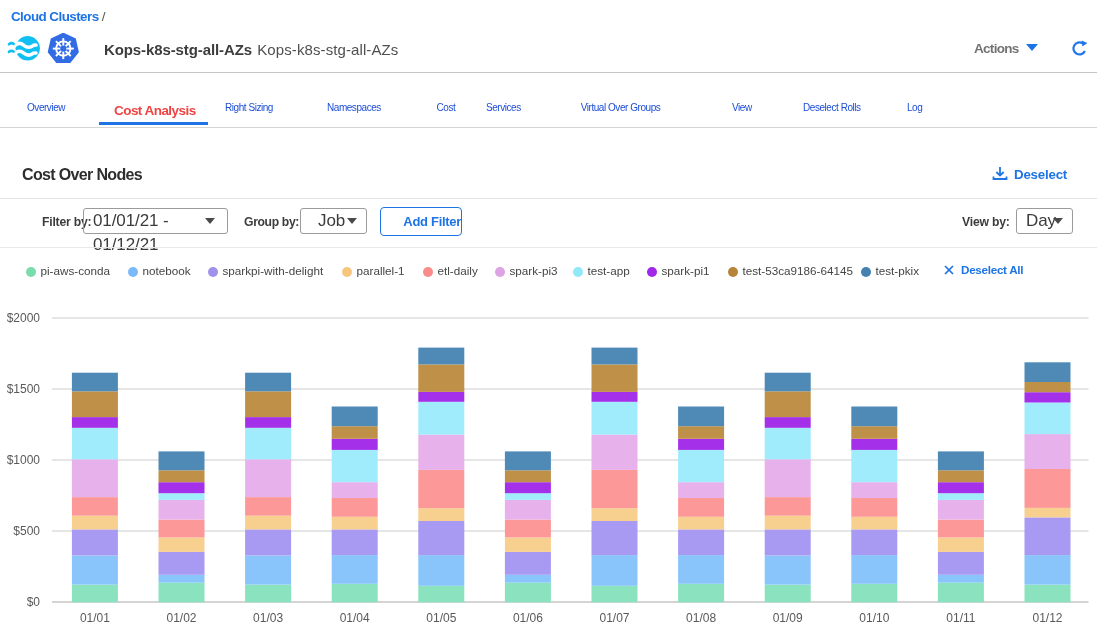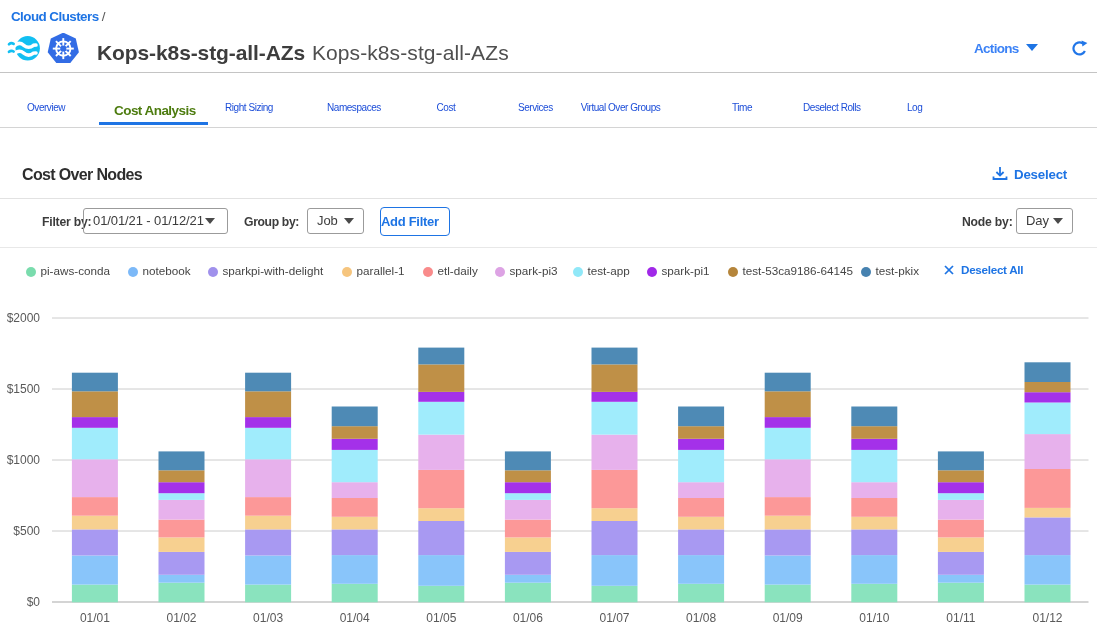--- a/index.html
+++ b/index.html
@@ -1,26 +1,26 @@
 <!DOCTYPE html>
 <html><head>
 <meta charset="utf-8">
 <style>
 * { margin:0; padding:0; box-sizing:border-box; }
 html,body { width:1097px; height:634px; background:#fff;
   font-family:"Liberation Sans", sans-serif; overflow:hidden; position:relative; }
 .abs { position:absolute; }
 .hline { position:absolute; left:0; width:1097px; height:1px; }
 .tab { position:absolute; top:102px; font-size:10px; color:#1d4ed8; white-space:nowrap; letter-spacing:-0.45px; }
-.tab.active { color:#4d7c0f; font-weight:700; font-size:13.5px; letter-spacing:-0.55px; top:103px; }
+.tab.active { color:#ef4444; font-weight:700; font-size:13.5px; letter-spacing:-0.55px; top:103px; }
 .litem { position:absolute; top:264px; font-size:11.7px; color:#454545; white-space:nowrap; }
 .dot { display:inline-block; width:10px; height:10px; border-radius:50%; margin-right:5px;
   vertical-align:-1.5px; }
 .ddbox { position:absolute; border:1px solid #9b9b9b; border-radius:3px; height:26px; top:208px;
-  font-size:13px; color:#3c3c3c; line-height:24px; letter-spacing:-0.1px; }
+  font-size:17px; color:#3c3c3c; line-height:24px; letter-spacing:-0.1px; }
 .caret { display:inline-block; width:0; height:0; border-left:5px solid transparent;
   border-right:5px solid transparent; border-top:6px solid #4a4a4a; vertical-align:1px; }
 .flabel { position:absolute; top:215px; font-size:12.2px; font-weight:700; color:#3c3c3c; letter-spacing:-0.2px; }
 </style>
 </head>
 <body>
 
 <div class="abs" style="left:11px; top:9px; font-size:13.4px; letter-spacing:-0.55px;">
   <span style="color:#1e74e4; font-weight:700;">Cloud Clusters</span>
   <span style="color:#555; letter-spacing:0;"> /</span>
@@ -51,42 +51,42 @@
       <line x1="3" y1="0" x2="10.5" y2="0"></line>
       <line x1="-7.4" y1="-7.4" x2="-2.2" y2="-2.2"></line>
       <line x1="2.2" y1="2.2" x2="7.4" y2="7.4"></line>
       <line x1="-7.4" y1="7.4" x2="-2.2" y2="2.2"></line>
       <line x1="2.2" y1="-2.2" x2="7.4" y2="-7.4"></line>
     </g>
     <rect x="-2.4" y="-2.4" width="4.8" height="4.8" fill="#326ce5"></rect>
   </g>
 </svg>
 
-<div class="abs" style="left:97px; top:41px; font-size:21px; white-space:nowrap;">
+<div class="abs" style="left:104px; top:41px; font-size:15px; white-space:nowrap;">
   <span style="font-weight:700; color:#3d3d3d; letter-spacing:-0.1px;">Kops-k8s-stg-all-AZs</span>
   <span style="color:#4f4f4f; letter-spacing:0.1px; margin-left:1px;">Kops-k8s-stg-all-AZs</span>
 </div>
 
-<div class="abs" style="left:974px; top:41px; font-size:13.5px; font-weight:700; color:#3b82f6; letter-spacing:-0.7px;">Actions</div>
+<div class="abs" style="left:974px; top:41px; font-size:13.5px; font-weight:700; color:#737373; letter-spacing:-0.7px;">Actions</div>
 <span class="abs" style="left:1026px; top:44px; width:0; height:0; border-left:6px solid transparent; border-right:6px solid transparent; border-top:7px solid #1e74e4;"></span>
 <svg class="abs" style="left:1072px; top:40px;" width="16" height="16" viewBox="0 0 16 16">
   <path d="M12.9 11.0 A6 6 0 1 1 10.6 3.3" fill="none" stroke="#2176e8" stroke-width="2.2"></path>
   <polygon points="9.6,0.6 15.4,2.9 10.4,6.6" fill="#2176e8"></polygon>
 </svg>
 
 <div class="hline" style="top:72px; background:#c4c4c4;"></div>
 
 <span class="tab" style="left:27px">Overview</span>
 <span class="tab active" style="left:114px">Cost Analysis</span>
 <span class="tab" style="left:225px">Right Sizing</span>
 <span class="tab" style="left:327px">Namespaces</span>
 <span class="tab" style="left:436.6px">Cost</span>
-<span class="tab" style="left:518px">Services</span>
+<span class="tab" style="left:486px">Services</span>
 <span class="tab" style="left:580.7px">Virtual Over Groups</span>
-<span class="tab" style="left:732px">Time</span>
+<span class="tab" style="left:732px">View</span>
 <span class="tab" style="left:803px">Deselect Rolls</span>
 <span class="tab" style="left:907px">Log</span>
 <div class="abs" style="left:99px; top:122px; width:109px; height:3px; background:#1e74e4;"></div>
 <div class="hline" style="top:127px; background:#d4d4d4;"></div>
 
 <div class="abs" style="left:22px; top:166px; font-size:16px; font-weight:700; color:#2e2e2e; letter-spacing:-0.65px;">Cost Over Nodes</div>
 <svg class="abs" style="left:992px; top:166px;" width="16" height="15" viewBox="0 0 16 15">
   <g stroke="#1e74e4" stroke-width="1.8" fill="none">
     <line x1="8" y1="1" x2="8" y2="9"></line>
     <polyline points="4.4,6 8,9.6 11.6,6" fill="none"></polyline>
@@ -94,25 +94,25 @@
   </g>
 </svg>
 <div class="abs" style="left:1014px; top:167px; font-size:13.3px; font-weight:700; color:#1e74e4; letter-spacing:-0.2px;">Deselect</div>
 
 <div class="hline" style="top:198px; background:#e2e2e2;"></div>
 
 <span class="flabel" style="left:22px;padding-left:20px;">Filter by:</span>
 <span class="ddbox" style="left:83px; width:145px; padding-left:9px;">01/01/21 - 01/12/21
   <span class="caret" style="position:absolute; right:12px; top:9px;"></span></span>
 <span class="flabel" style="left:244px; letter-spacing:-0.35px;">Group by:</span>
-<span class="ddbox" style="left:307px; width:57px; padding-left:9px;">Job
+<span class="ddbox" style="left:300px; width:67px; padding-left:17px;">Job
   <span class="caret" style="position:absolute; right:9px; top:9px;"></span></span>
-<span class="abs" style="left:380px; top:207px; width:70px; height:29px; border:1px solid #1e74e4;
-  border-radius:4px; color:#1e74e4; font-size:13px; font-weight:700; text-align:left; line-height:27px; letter-spacing:-0.3px;">Add Filter</span>
-<span class="flabel" style="left:962px;">Node by:</span>
+<span class="abs" style="left:380px; top:207px; width:82px; height:29px; border:1px solid #1e74e4;
+  border-radius:4px; color:#1e74e4; font-size:13px; font-weight:700; text-align:right; line-height:27px; letter-spacing:-0.3px;">Add Filter</span>
+<span class="flabel" style="left:962px;">View by:</span>
 <span class="ddbox" style="left:1016px; width:57px; padding-left:9px;">Day
   <span class="caret" style="position:absolute; right:9px; top:9px;"></span></span>
 
 <div class="hline" style="top:247px; background:#e8e8e8;"></div>
 
 <span class="litem" style="left:25.5px"><span class="dot" style="background:#7adcad"></span>pi-aws-conda</span>
 <span class="litem" style="left:127.5px"><span class="dot" style="background:#7cb9f8"></span>notebook</span>
 <span class="litem" style="left:207.5px"><span class="dot" style="background:#a091ec"></span>sparkpi-with-delight</span>
 <span class="litem" style="left:341.5px"><span class="dot" style="background:#f6c57e"></span>parallel-1</span>
 <span class="litem" style="left:422.5px"><span class="dot" style="background:#f98b8b"></span>etl-daily</span>

